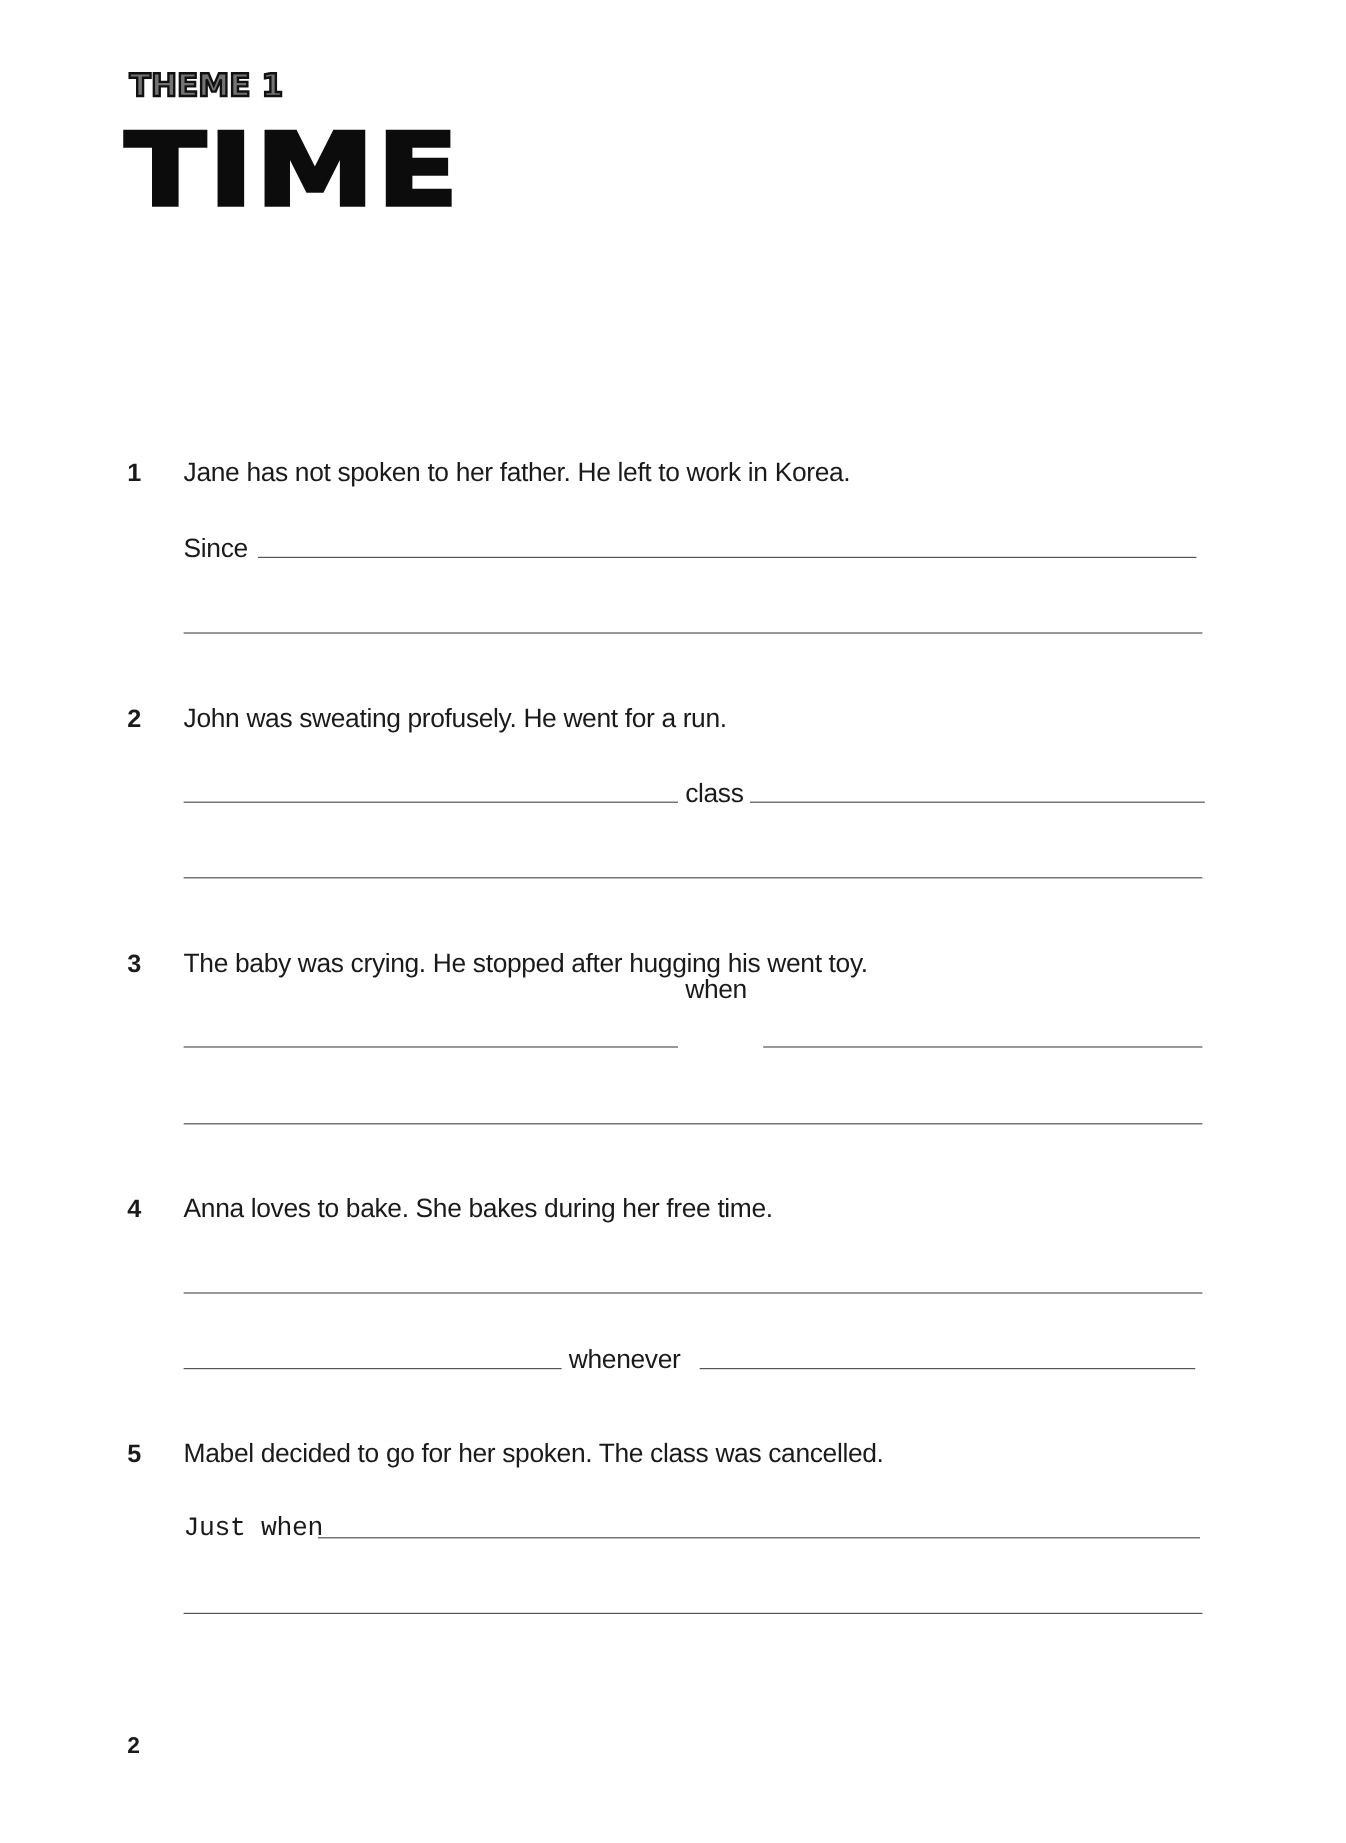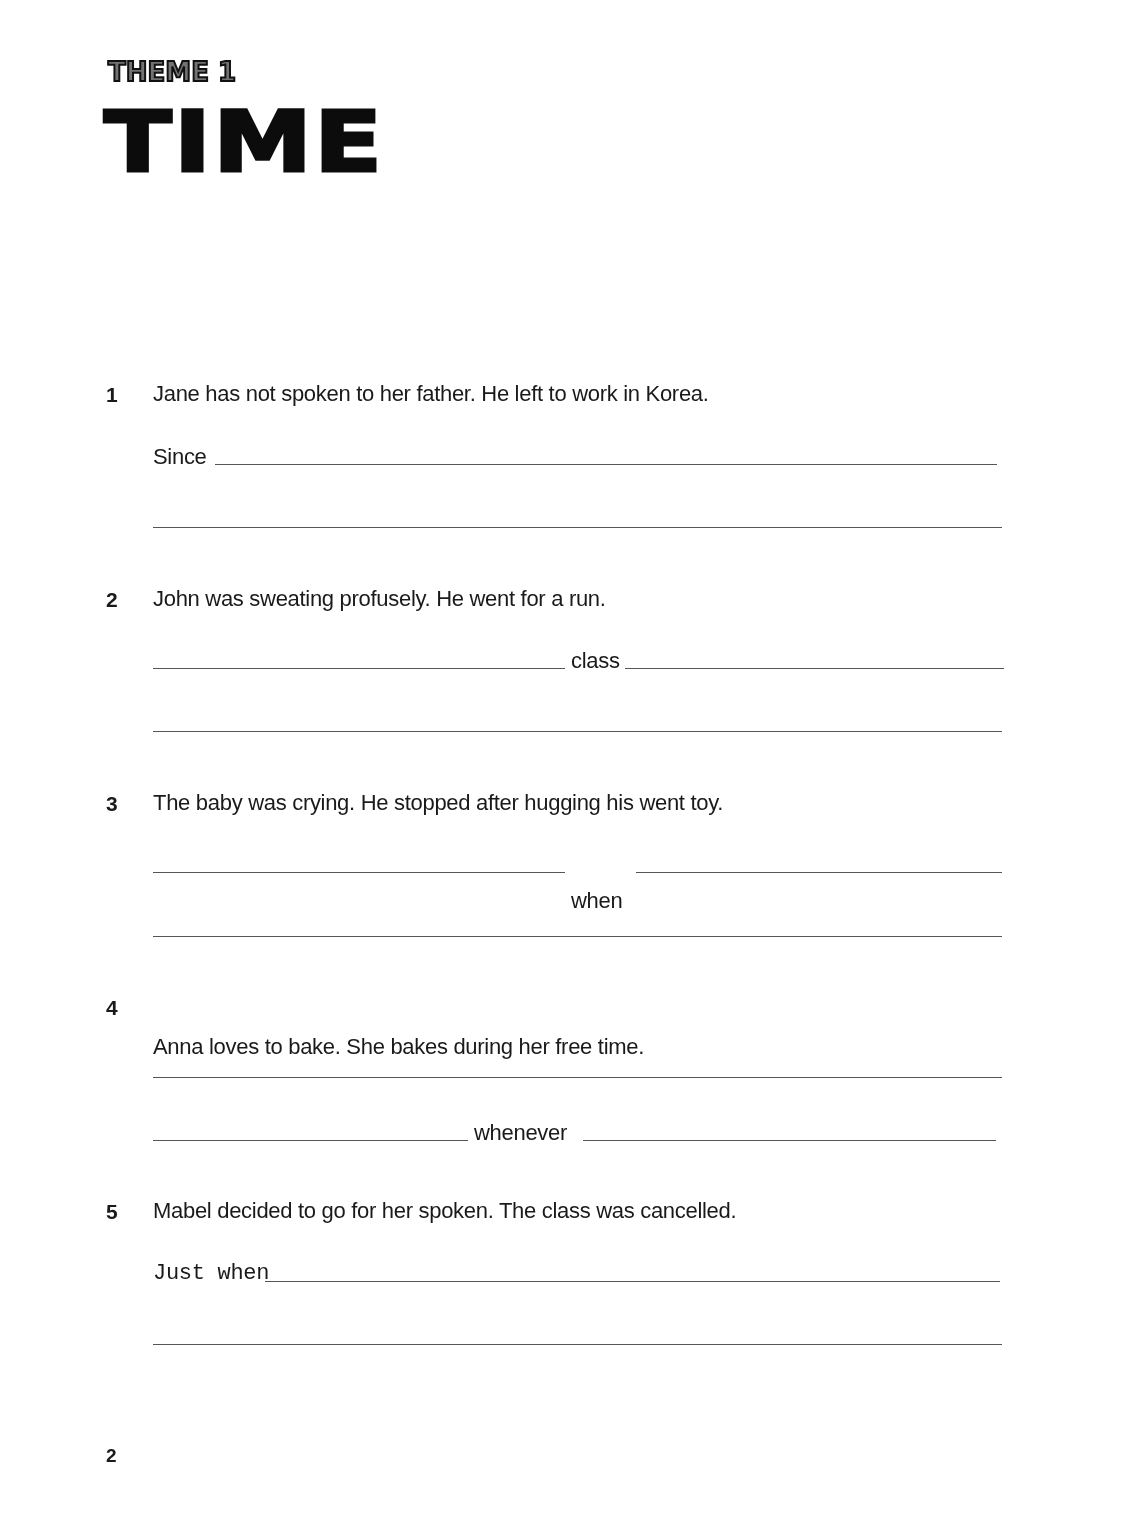--- a/index.html
+++ b/index.html
@@ -102,28 +102,28 @@
     <div class="line" style="left:153px; width:412px; top:668px;"></div>
     <div class="prompt" style="left:571px; top:648px;">class</div>
     <div class="line" style="left:625px; width:379px; top:668px;"></div>
     <div class="line" style="left:153px; width:849px; top:731px;"></div>
   </div>
 
   <div>
     <div class="q-num" style="top:791px;">3</div>
     <div class="q-text" style="top:790px;">The baby was crying. He stopped after hugging his went toy.</div>
     <div class="line" style="left:153px; width:412px; top:872px;"></div>
-    <div class="prompt" style="left:571px; top:888px;">when</div>
+    <div class="prompt" style="left:571px; top:812px;">when</div>
     <div class="line" style="left:636px; width:366px; top:872px;"></div>
     <div class="line" style="left:153px; width:849px; top:936px;"></div>
   </div>
 
   <div>
     <div class="q-num" style="top:995px;">4</div>
-    <div class="q-text" style="top:994px;margin-top:40px;">Anna loves to bake. She bakes during her free time.</div>
+    <div class="q-text" style="top:994px;">Anna loves to bake. She bakes during her free time.</div>
     <div class="line" style="left:153px; width:849px; top:1077px;"></div>
     <div class="line" style="left:153px; width:315px; top:1140px;"></div>
     <div class="prompt" style="left:474px; top:1120px;">whenever</div>
     <div class="line" style="left:583px; width:413px; top:1140px;"></div>
   </div>
 
   <div>
     <div class="q-num" style="top:1199px;">5</div>
     <div class="q-text" style="top:1198px;">Mabel decided to go for her spoken. The class was cancelled.</div>
     <div class="prompt" style="left:153px; top:1261px;font-family:Liberation Mono, monospace;">Just when</div>

